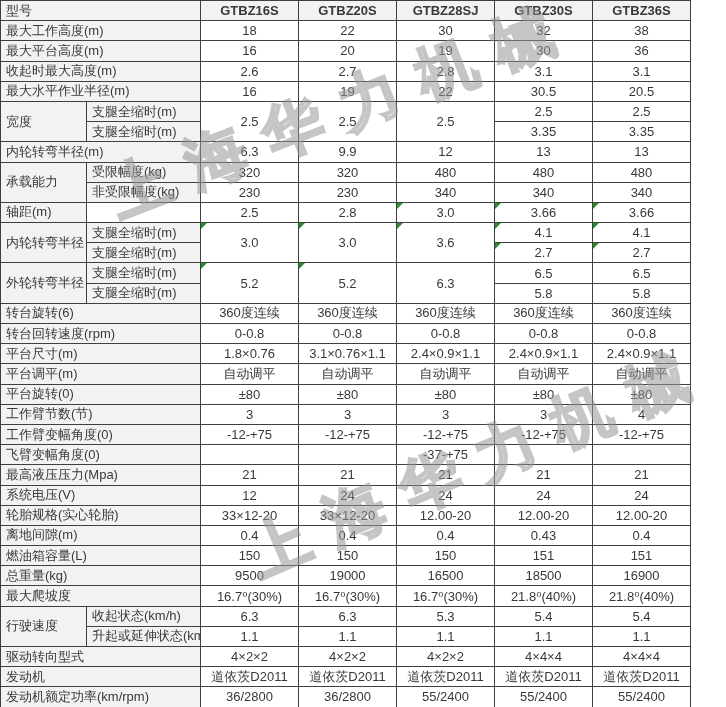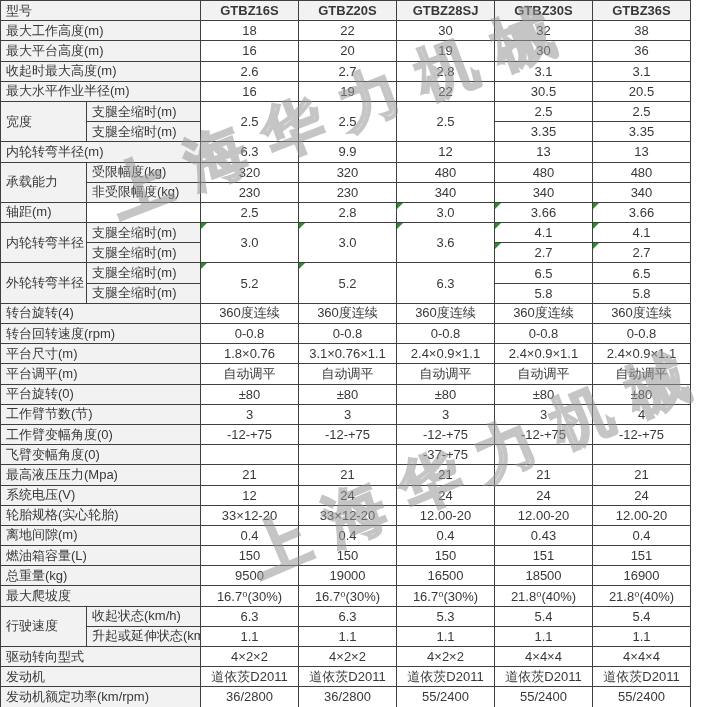--- a/index.html
+++ b/index.html
@@ -165,21 +165,21 @@
         <td rowspan="2" class="d">6.3</td>
         <td class="d">6.5</td>
         <td class="d">6.5</td>
       </tr>
       <tr>
         <td class="sub">支腿全缩时(m)</td>
         <td class="d">5.8</td>
         <td class="d">5.8</td>
       </tr>
       <tr>
-        <td colspan="2" class="lab">转台旋转(4)</td>
+        <td colspan="2" class="lab">转台旋转(6)</td>
         <td class="d">360度连续</td>
         <td class="d">360度连续</td>
         <td class="d">360度连续</td>
         <td class="d">360度连续</td>
         <td class="d">360度连续</td>
       </tr>
       <tr>
         <td colspan="2" class="lab">转台回转速度(rpm)</td>
         <td class="d">0-0.8</td>
         <td class="d">0-0.8</td>

